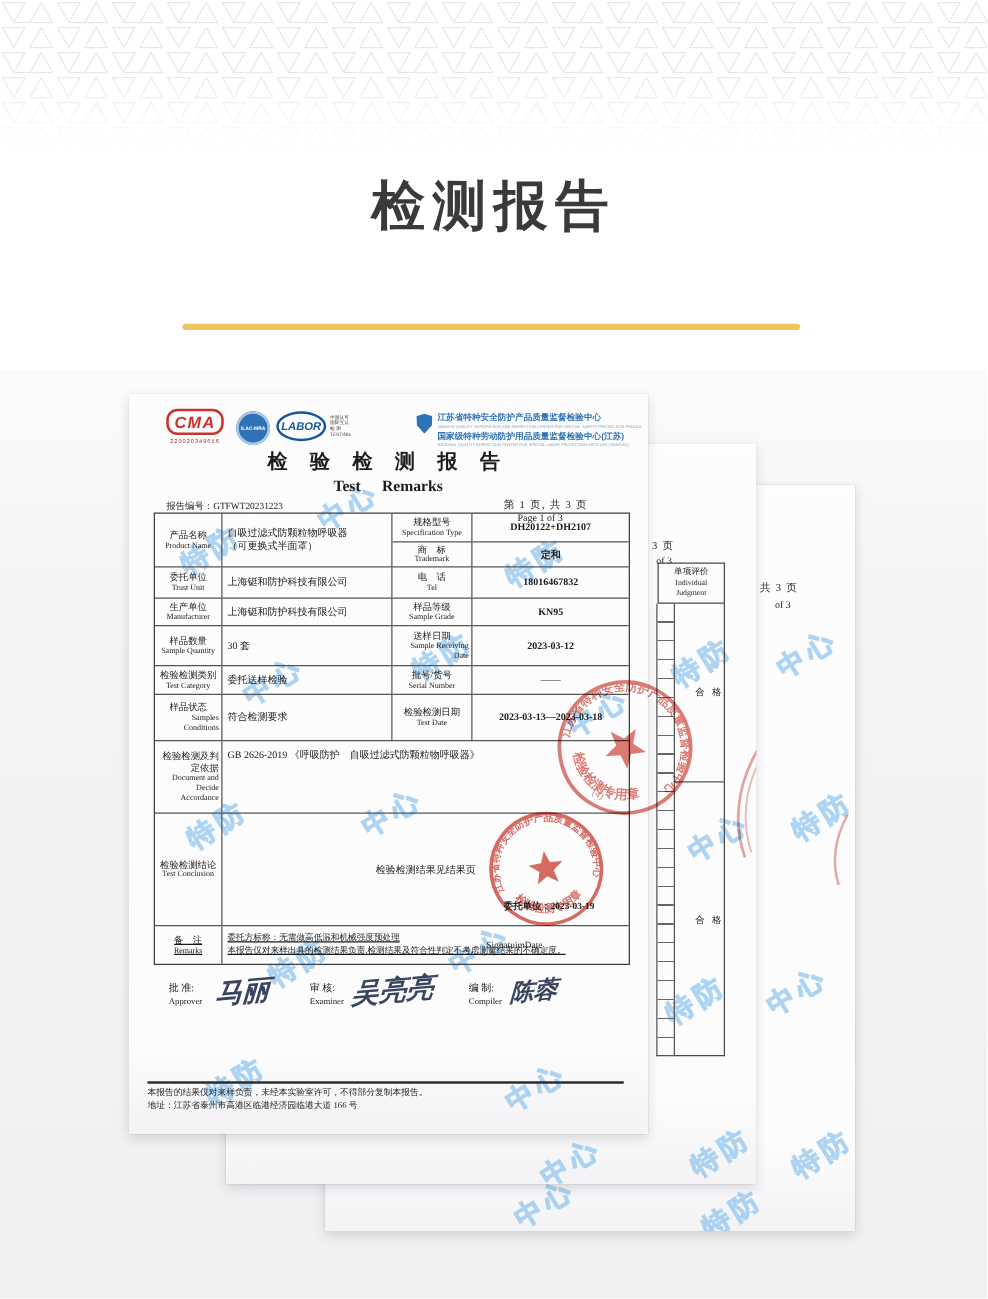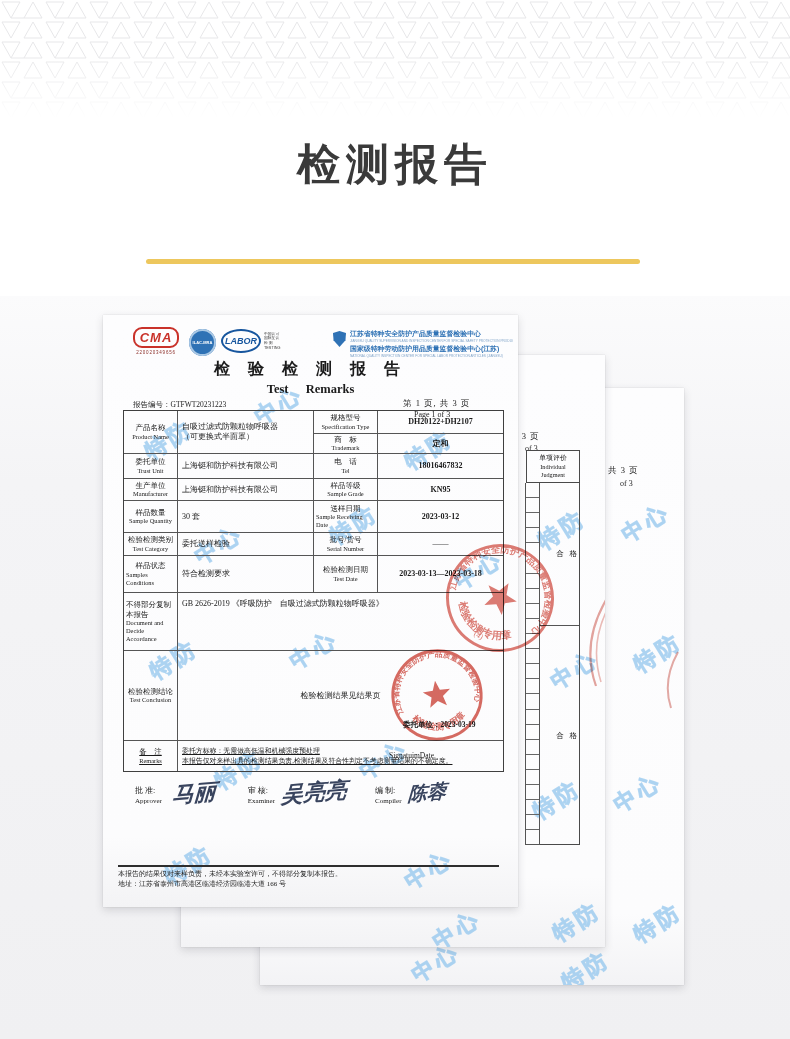--- a/index.html
+++ b/index.html
@@ -64,21 +64,21 @@
   .pginfo-cn { position:absolute; left:300px; top:83px; font-size:8.5px; color:#1d1d1d; letter-spacing:1px; }
   .pginfo-en { position:absolute; left:311px; top:95px; font-size:8px; color:#1d1d1d; }
 
   
   .rtable { position:absolute; left:20px; top:95px; display:grid;
     grid-template-columns:54px 136px 64px 125px;
     grid-template-rows:23px 20px 25px 22px 32px 23px 37px 58px 90px 30px;
     border:1.5px solid #3f3f3f; color:#1a1a1a; }
   .cell { border-right:1px solid #555; border-bottom:1px solid #555;
     display:flex; flex-direction:column; align-items:center; justify-content:center;
-    text-align:left; padding:1px 2px; overflow:hidden; line-height:1.25; }
+    text-align:right; padding:1px 2px; overflow:hidden; line-height:1.25; }
   .cell .cn { font-size:7.5px; }
   .cell .en { font-size:6.4px; }
   .val { font-size:8px; }
   .b { font-weight:700; }
   .vleft { align-items:flex-start; text-align:left; padding-left:4px; }
   .pre { white-space:pre-line; }
   .c4 { border-right:none; }
   .rlast { border-bottom:none;text-decoration:underline; }
   .rem { font-size:6.9px; line-height:1.5; }
 
@@ -317,21 +317,21 @@
             <span class="en">Samples Conditions</span>
         </div>
         <div class="cell vleft val" style="grid-area:7/2/8/3">符合检测要求</div>
         <div class="cell" style="grid-area:7/3/8/4">
           <span class="cn">检验检测日期</span>
             <span class="en">Test Date</span>
         </div>
         <div class="cell val b c4" style="grid-area:7/4/8/5">2023-03-13—2023-03-18</div>
 
         <div class="cell" style="grid-area:8/1/9/2">
-          <span class="cn">不得部分复制本报告</span>
+          <span class="cn">检验检测及判定依据</span>
             <span class="en">Document and Decide Accordance</span>
         </div>
         <div class="cell vleft val c4" style="grid-area:8/2/9/5; justify-content:flex-start; padding-top:6px;">GB 2626-2019 《呼吸防护　自吸过滤式防颗粒物呼吸器》</div>
 
         <div class="cell" style="grid-area:9/1/10/2">
           <span class="cn">检验检测结论</span>
             <span class="en">Test Conclusion</span>
         </div>
         <div class="cell val c4" style="grid-area:9/2/10/5">检验检测结果见结果页</div>
 

